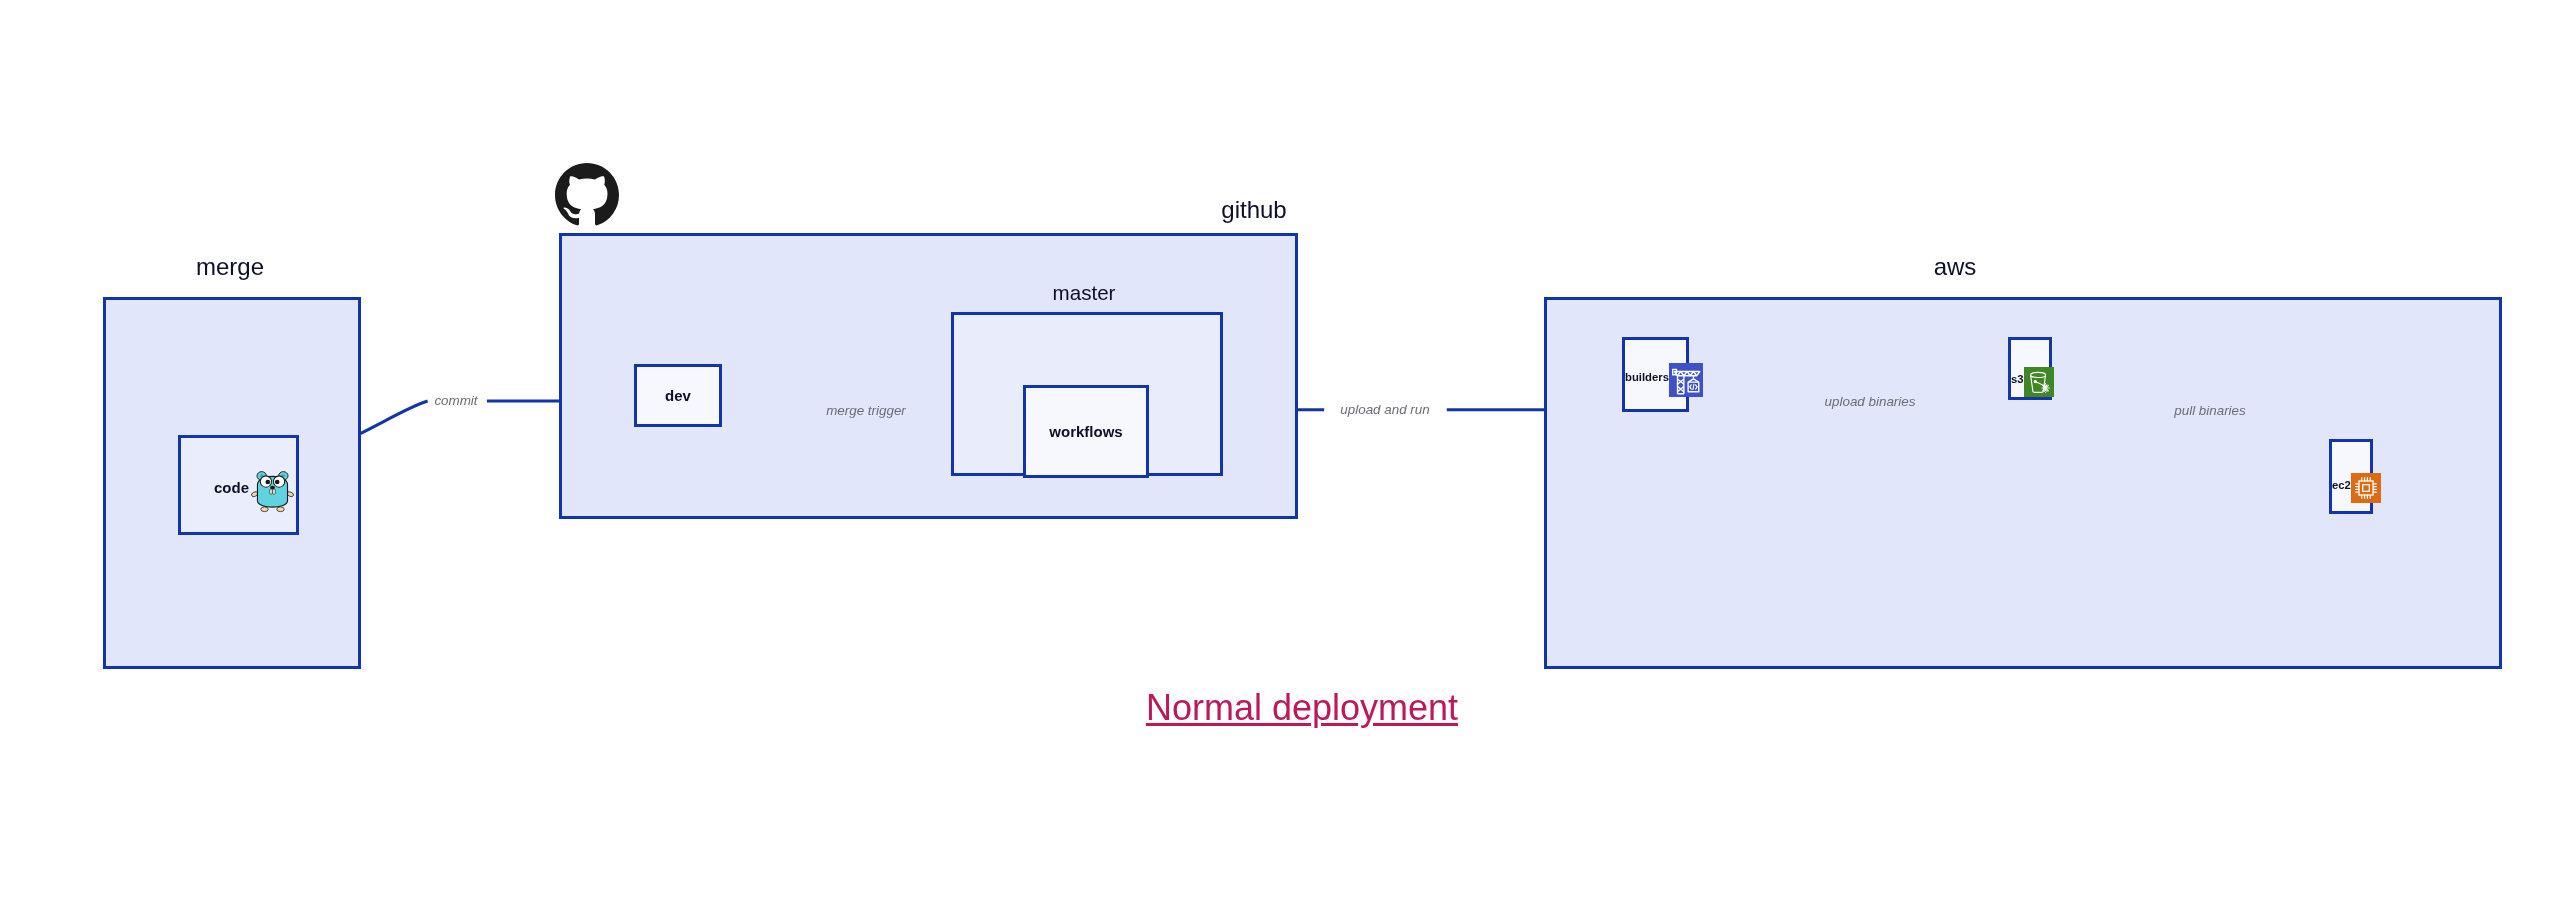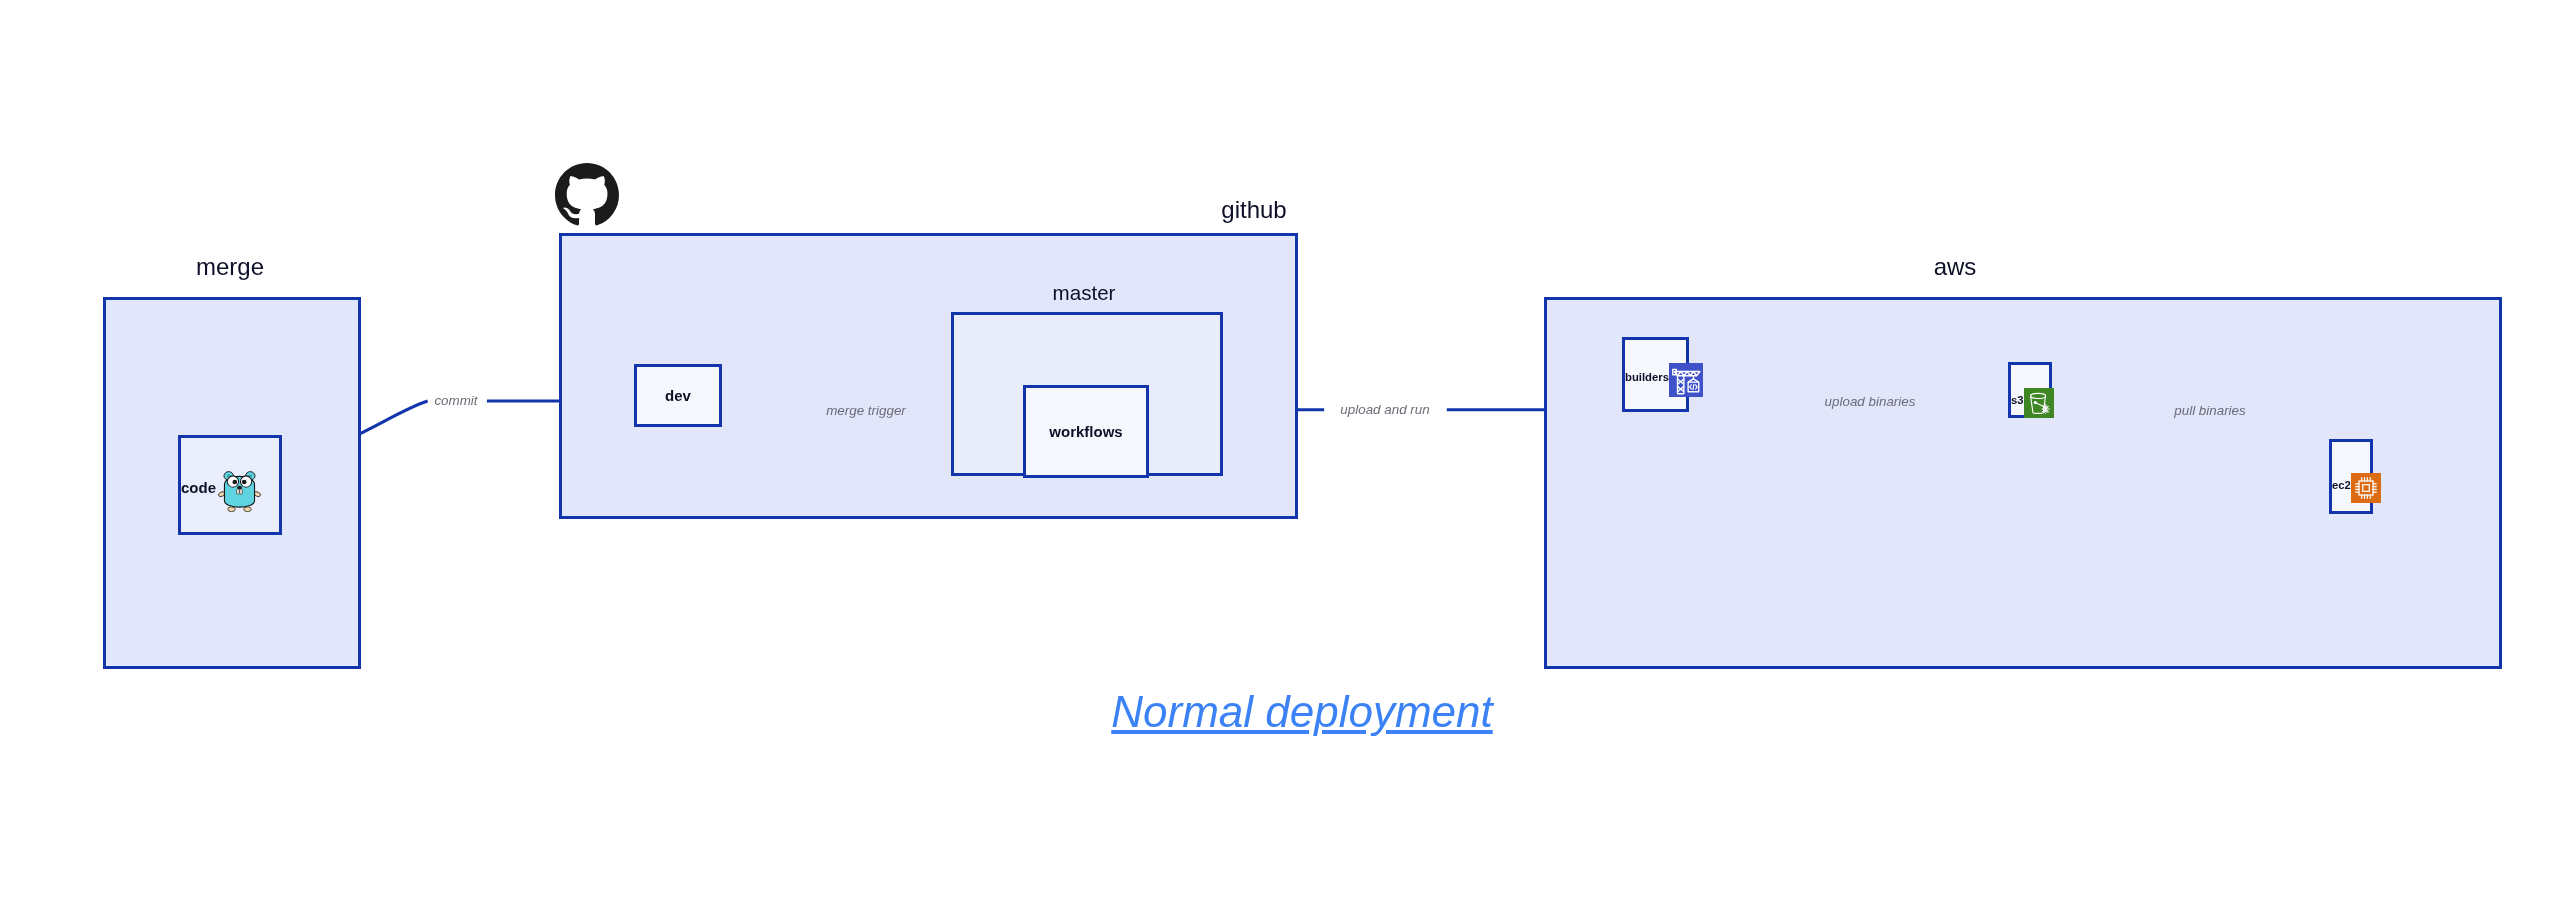--- a/index.html
+++ b/index.html
@@ -87,30 +87,29 @@
     line-height: 1;
     white-space: nowrap;
     background: transparent;
     transform: translate(-50%, -50%);
     pointer-events: none;
   }
 
   
   #diagram-title {
     position: absolute;
-    color: #3b82f6;
-    font-family: "Liberation Sans", sans-serif;
-    font-size: 44px;
+    color: #be185d;
+    font-family: "Liberation Sans", sans-serif;
+    font-size: 36px;
     font-weight: 400;
     text-decoration: underline;
     text-underline-offset: 3.1px;
     white-space: nowrap;
     transform: translateX(-50%);
     line-height: 1;
-    font-style: italic;
   }
 
   
   #github-logo {
     position: absolute;
   }
 </style>
 </head>
 <body>
 
@@ -145,21 +144,21 @@
 
     <g>
       <path d="M 3984 830 C 4080 828 4150 808 4216 792" stroke="#1335ac" stroke-width="6" fill="none"></path>
       <path d="M 4334 815 C 4420 840 4480 880 4506 903" stroke="#1335ac" stroke-width="6" fill="none" marker-end="url(#arrowhead)"></path>
     </g>
   </svg>
 
   <div class="group-label" style="left:230px; top:255px; font-size:24px; transform:translateX(-50%);">merge</div>
   <div class="group" style="left:103px; top:297px; width:258px; height:372px;"></div>
 
-  <div class="node" style="left:178px; top:435px; width:104px; height:100px; padding-top:4px;">
+  <div class="node" style="left:178px; top:435px; width:121px; height:100px; padding-top:4px;justify-content:flex-end;">
     <span class="node-label">code</span>
     <span class="node-icon" style="margin-top:6.2px;">
       <svg width="47" height="47" viewBox="0 0 100 100" xmlns="http://www.w3.org/2000/svg">
 
         <ellipse cx="27" cy="21" rx="10" ry="9" fill="#5fd3e0" stroke="#1a1a1a" stroke-width="2"></ellipse>
         <ellipse cx="73" cy="21" rx="10" ry="9" fill="#5fd3e0" stroke="#1a1a1a" stroke-width="2"></ellipse>
         <ellipse cx="27" cy="21" rx="4" ry="3.5" fill="#3fa9b8"></ellipse>
         <ellipse cx="73" cy="21" rx="4" ry="3.5" fill="#3fa9b8"></ellipse>
 
         <ellipse cx="12" cy="60" rx="7" ry="4.5" fill="#f4d6ad" stroke="#1a1a1a" stroke-width="1.6" transform="rotate(-25 12 60)"></ellipse>
@@ -233,21 +232,21 @@
 
         <g stroke="#ffffff" stroke-width="2.2" fill="none" stroke-linecap="round" stroke-linejoin="round">
           <path d="M 42 41 L 39 45 L 42 49"></path>
           <path d="M 50 41 L 53 45 L 50 49"></path>
           <path d="M 47 40 L 45 50"></path>
         </g>
       </svg>
     </span>
   </div>
 
-  <div class="node pale" style="left:2008px; top:337px; width:44px; height:56px; padding-top:22px;margin-top:25px;">
+  <div class="node pale" style="left:2008px; top:337px; width:44px; height:63px; padding-top:22px;">
     <span class="node-label" style="font-size:11.3px;">s3</span>
     <span class="node-icon" style="margin-top:6.2px;">
       <svg width="30" height="30" viewBox="0 0 64 64" xmlns="http://www.w3.org/2000/svg">
         <rect x="0" y="0" width="64" height="64" fill="#3f8624"></rect>
         <g stroke="#ffffff" stroke-width="2.4" fill="none" stroke-linecap="round">
 
           <path d="M 14 17 L 19 52 C 19 55 41 55 41 52 L 46 17"></path>
 
           <ellipse cx="30" cy="17" rx="16" ry="5.5"></ellipse>
 

